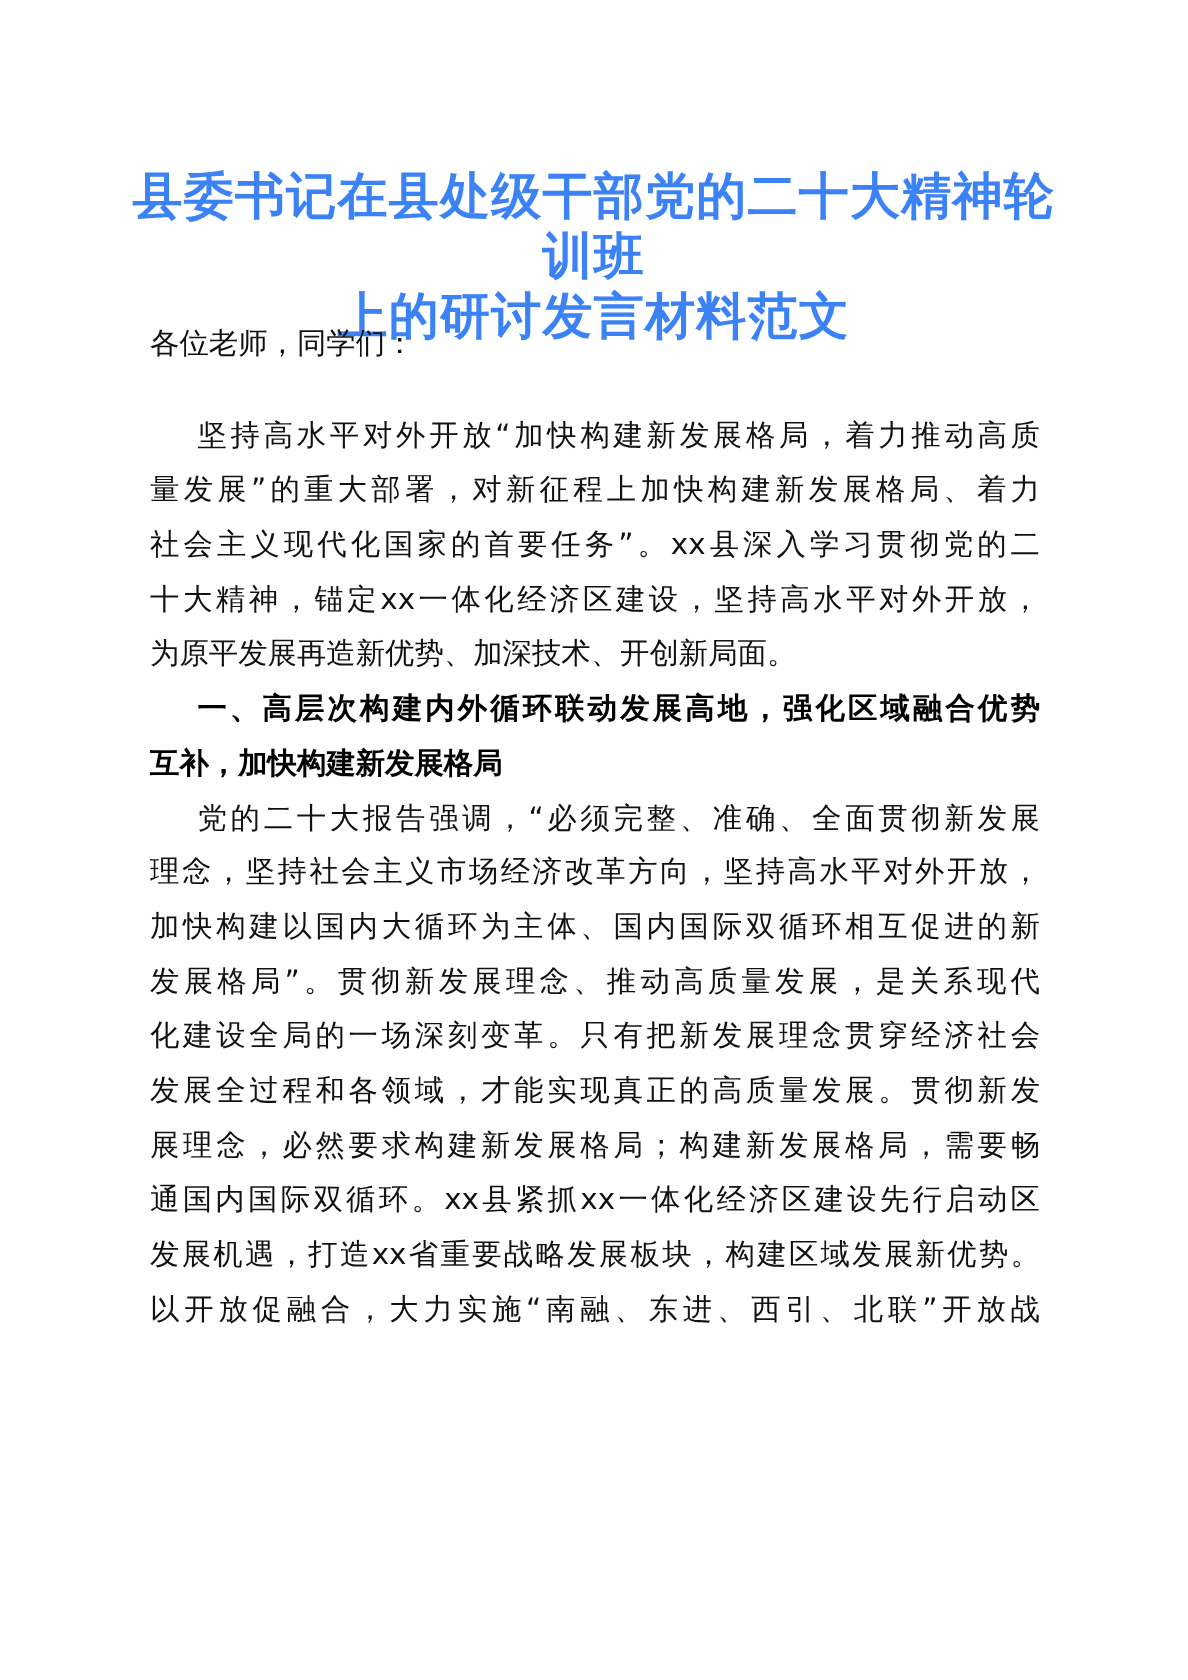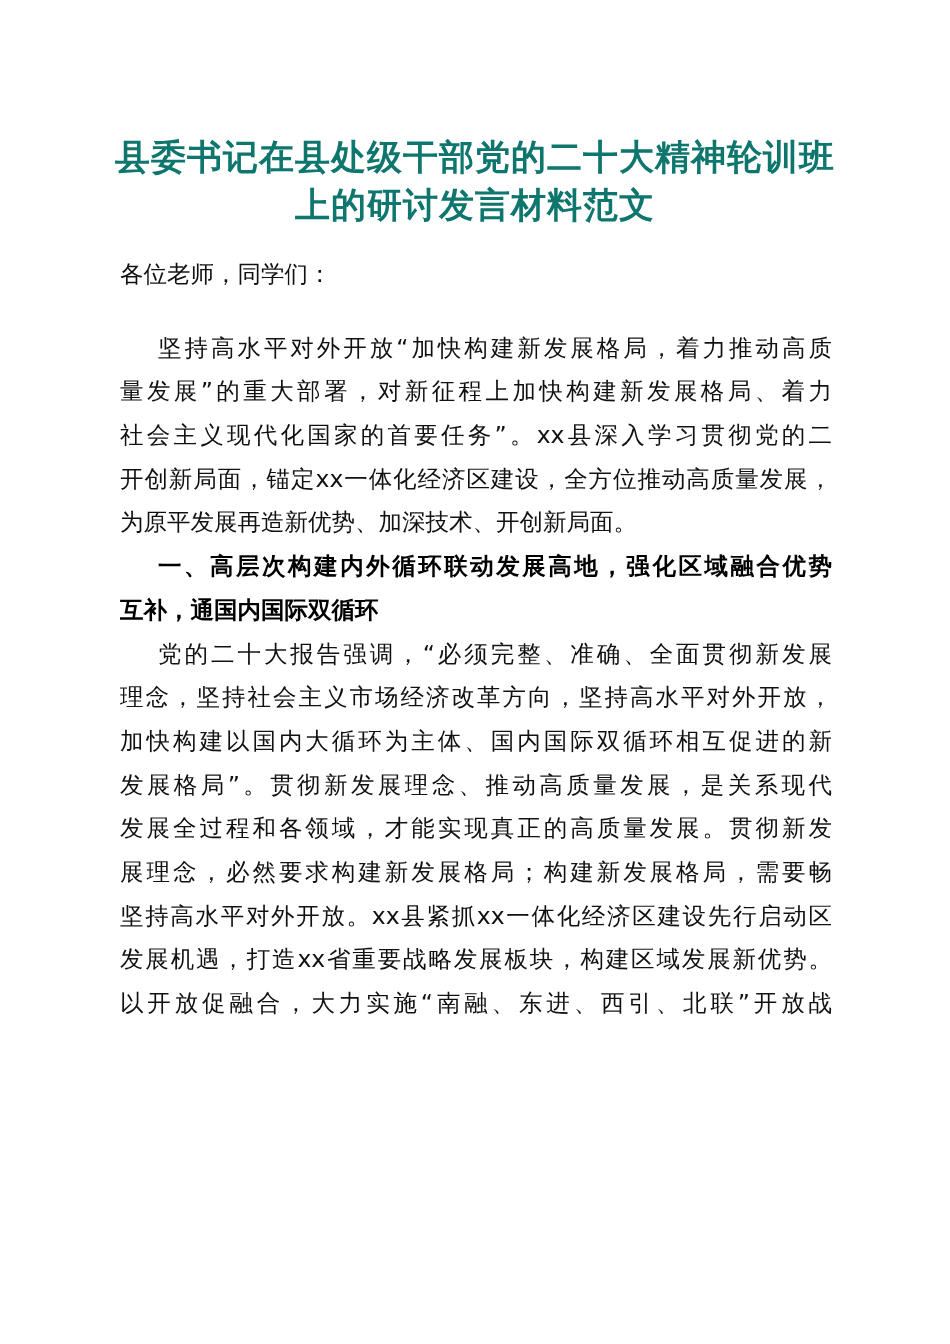--- a/index.html
+++ b/index.html
@@ -1,22 +1,22 @@
 <!DOCTYPE html>
 <html><head>
 <meta charset="utf-8">
 <style>
   html, body { margin: 0; padding: 0; background: #ffffff; }
   body { width: 950px; height: 1344px; position: relative; overflow: hidden; }
   .page { position: absolute; left: 0; top: 0; width: 950px; height: 1344px; background: #fff; }
   .title {
     position: absolute; left: 100px; top: 133px; width: 750px;
-    text-align: center; color: #0f766e;
+    text-align: center; color: #3b82f6;
     font-family: "DejaVu Serif", "Liberation Serif", serif;
-    font-weight: bold; font-size: 35px; line-height: 48px; letter-spacing: 1px;
+    font-weight: bold; font-size: 40px; line-height: 48px; letter-spacing: 1px;
   }
   .body {
     position: absolute; left: 120px; top: 253px; width: 712px;
     color: #111;
     font-family: "DejaVu Sans", "Liberation Sans", sans-serif;
     font-size: 23.5px;
   }
   .line {
     height: 43.7px; line-height: 43.7px; white-space: nowrap;
     text-align: justify; text-align-last: justify; letter-spacing: 0;
@@ -35,34 +35,35 @@
     <div>上的研讨发言材料范文</div>
   </div>
 
   <div class="body">
     <div class="line salute">各位老师，同学们：</div>
 
     <div>
       <div class="line indent">坚持高水平对外开放“加快构建新发展格局，着力推动高质</div>
       <div class="line">量发展”的重大部署，对新征程上加快构建新发展格局、着力</div>
       <div class="line">社会主义现代化国家的首要任务”。xx县深入学习贯彻党的二</div>
-      <div class="line">开创新局面，锚定xx一体化经济区建设，全方位推动高质量发展，</div>
+      <div class="line">十大精神，锚定xx一体化经济区建设，坚持高水平对外开放，</div>
       <div class="line last">为原平发展再造新优势、加深技术、开创新局面。</div>
     </div>
 
     <div>
       <div class="line heading indent">一、高层次构建内外循环联动发展高地，强化区域融合优势</div>
-      <div class="line heading last">互补，通国内国际双循环</div>
+      <div class="line heading last">互补，加快构建新发展格局</div>
     </div>
 
     <div>
       <div class="line indent">党的二十大报告强调，“必须完整、准确、全面贯彻新发展</div>
       <div class="line">理念，坚持社会主义市场经济改革方向，坚持高水平对外开放，</div>
       <div class="line">加快构建以国内大循环为主体、国内国际双循环相互促进的新</div>
       <div class="line">发展格局”。贯彻新发展理念、推动高质量发展，是关系现代</div>
+      <div class="line">化建设全局的一场深刻变革。只有把新发展理念贯穿经济社会</div>
       <div class="line">发展全过程和各领域，才能实现真正的高质量发展。贯彻新发</div>
       <div class="line">展理念，必然要求构建新发展格局；构建新发展格局，需要畅</div>
-      <div class="line">坚持高水平对外开放。xx县紧抓xx一体化经济区建设先行启动区</div>
+      <div class="line">通国内国际双循环。xx县紧抓xx一体化经济区建设先行启动区</div>
       <div class="line">发展机遇，打造xx省重要战略发展板块，构建区域发展新优势。</div>
       <div class="line">以开放促融合，大力实施“南融、东进、西引、北联”开放战</div>
     </div>
   </div>
 </div>
 
 </body></html>

